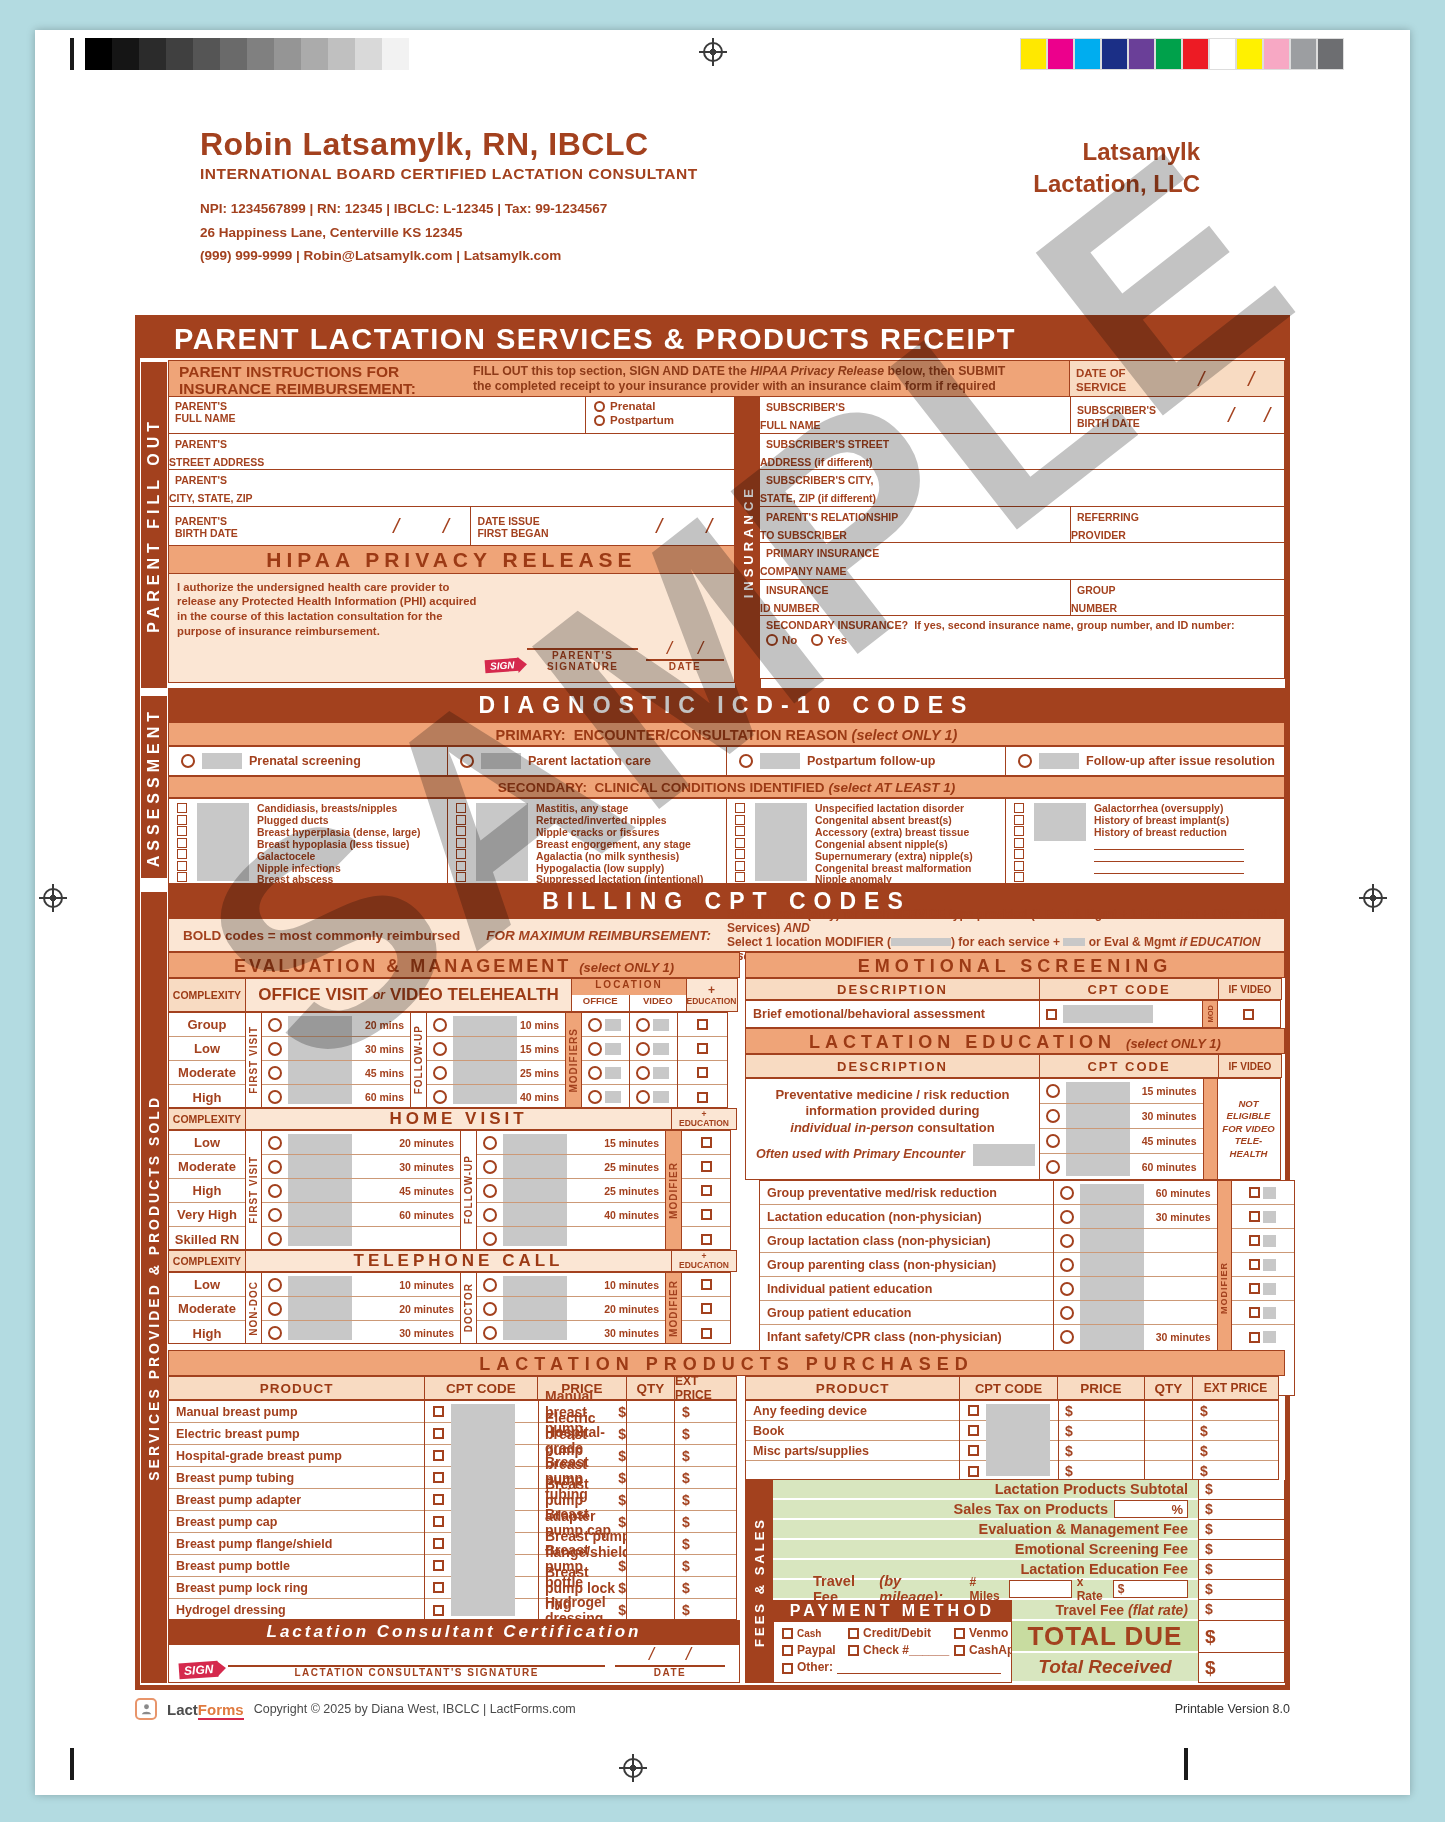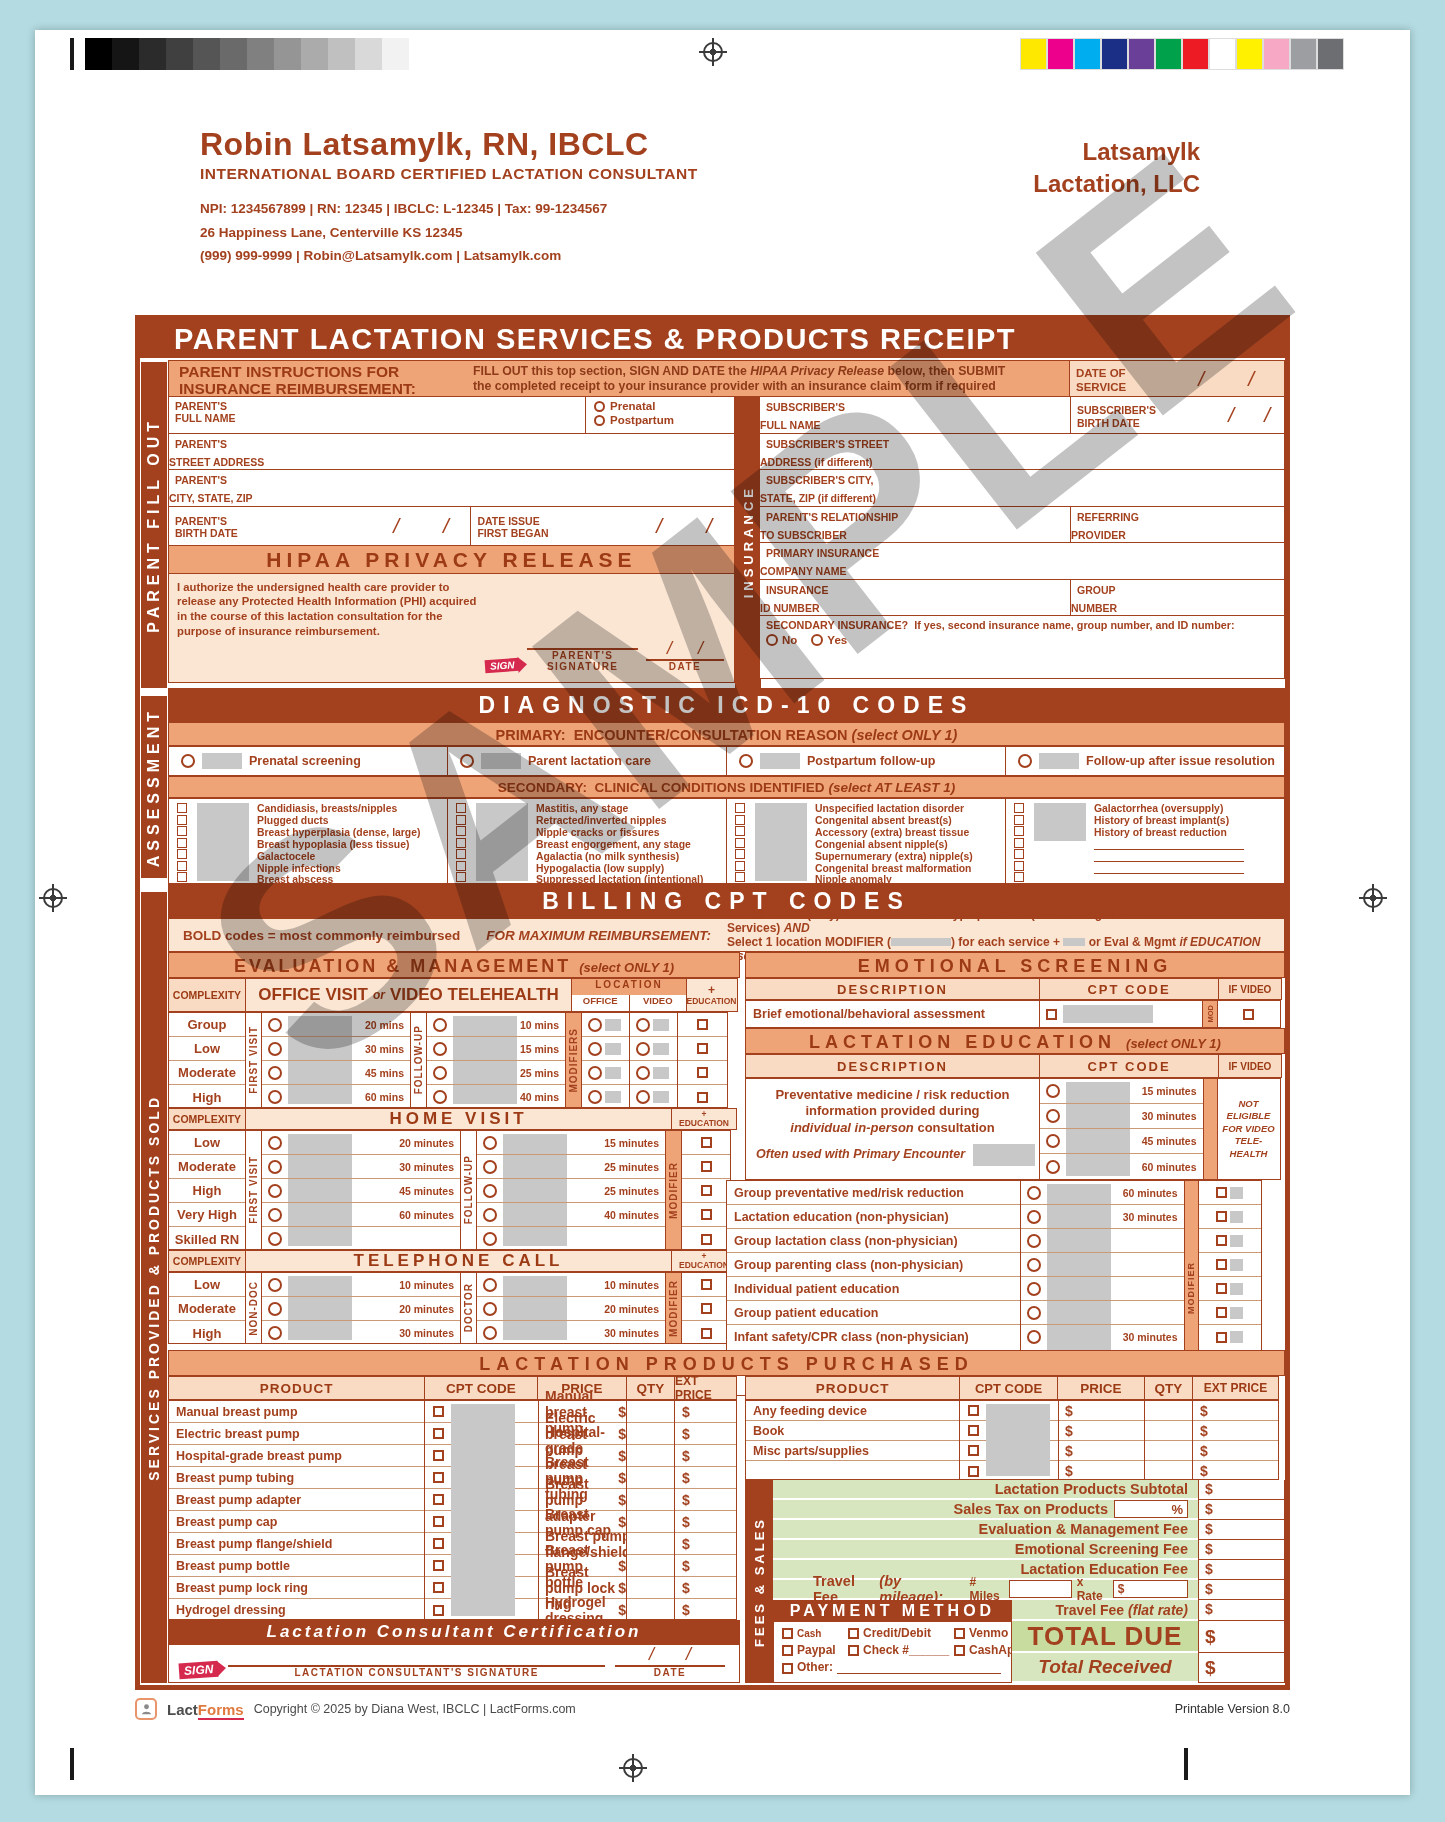--- a/index.html
+++ b/index.html
@@ -774,21 +774,21 @@
               <span class="radio" style="z-index:1;"></span>
               <span class="min">60 minutes</span>
             </div>
       </div>
       <div class="vlab sal" style="width:16px;"></div>
       <div class="col" style="width:64px;display:flex;align-items:center;justify-content:center;text-align:center;">
         <i style="font-size:9.5px;font-weight:800;color:var(--ink);line-height:1.3;">NOT ELIGIBLE FOR VIDEO TELE-HEALTH</i>
       </div>
     </div>
 
-    <div class="abs frow" style="left:586px;top:860px;width:540px;height:216px;">
+    <div class="abs frow" style="left:619px;top:860px;width:540px;height:216px;">
       <div class="col" style="width:295px;">
             <div class="desccell">Group preventative med/risk reduction</div>
             <div class="desccell">Lactation education (non-physician)</div>
             <div class="desccell">Group lactation class (non-physician)</div>
             <div class="desccell">Group parenting class (non-physician)</div>
             <div class="desccell">Individual patient education</div>
             <div class="desccell">Group patient education</div>
             <div class="desccell">Infant safety/CPR class (non-physician)</div>
           </div>
       <div class="col gstrip" style="width:165px;">

